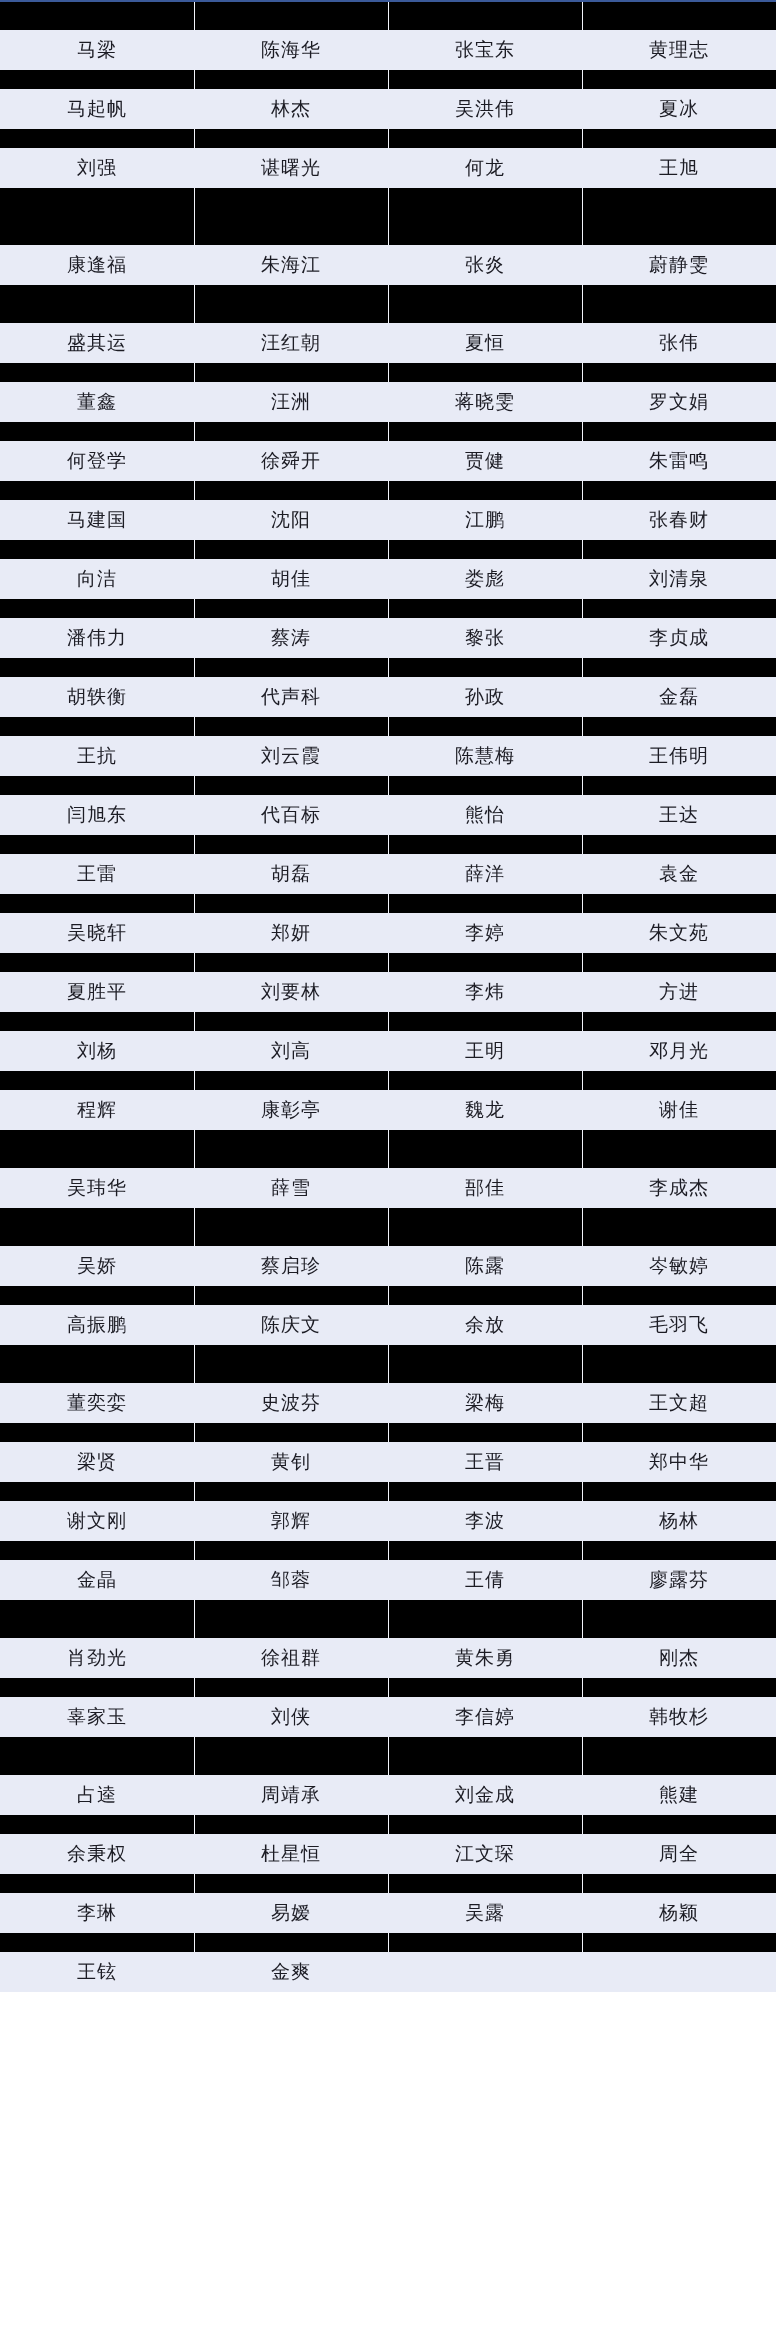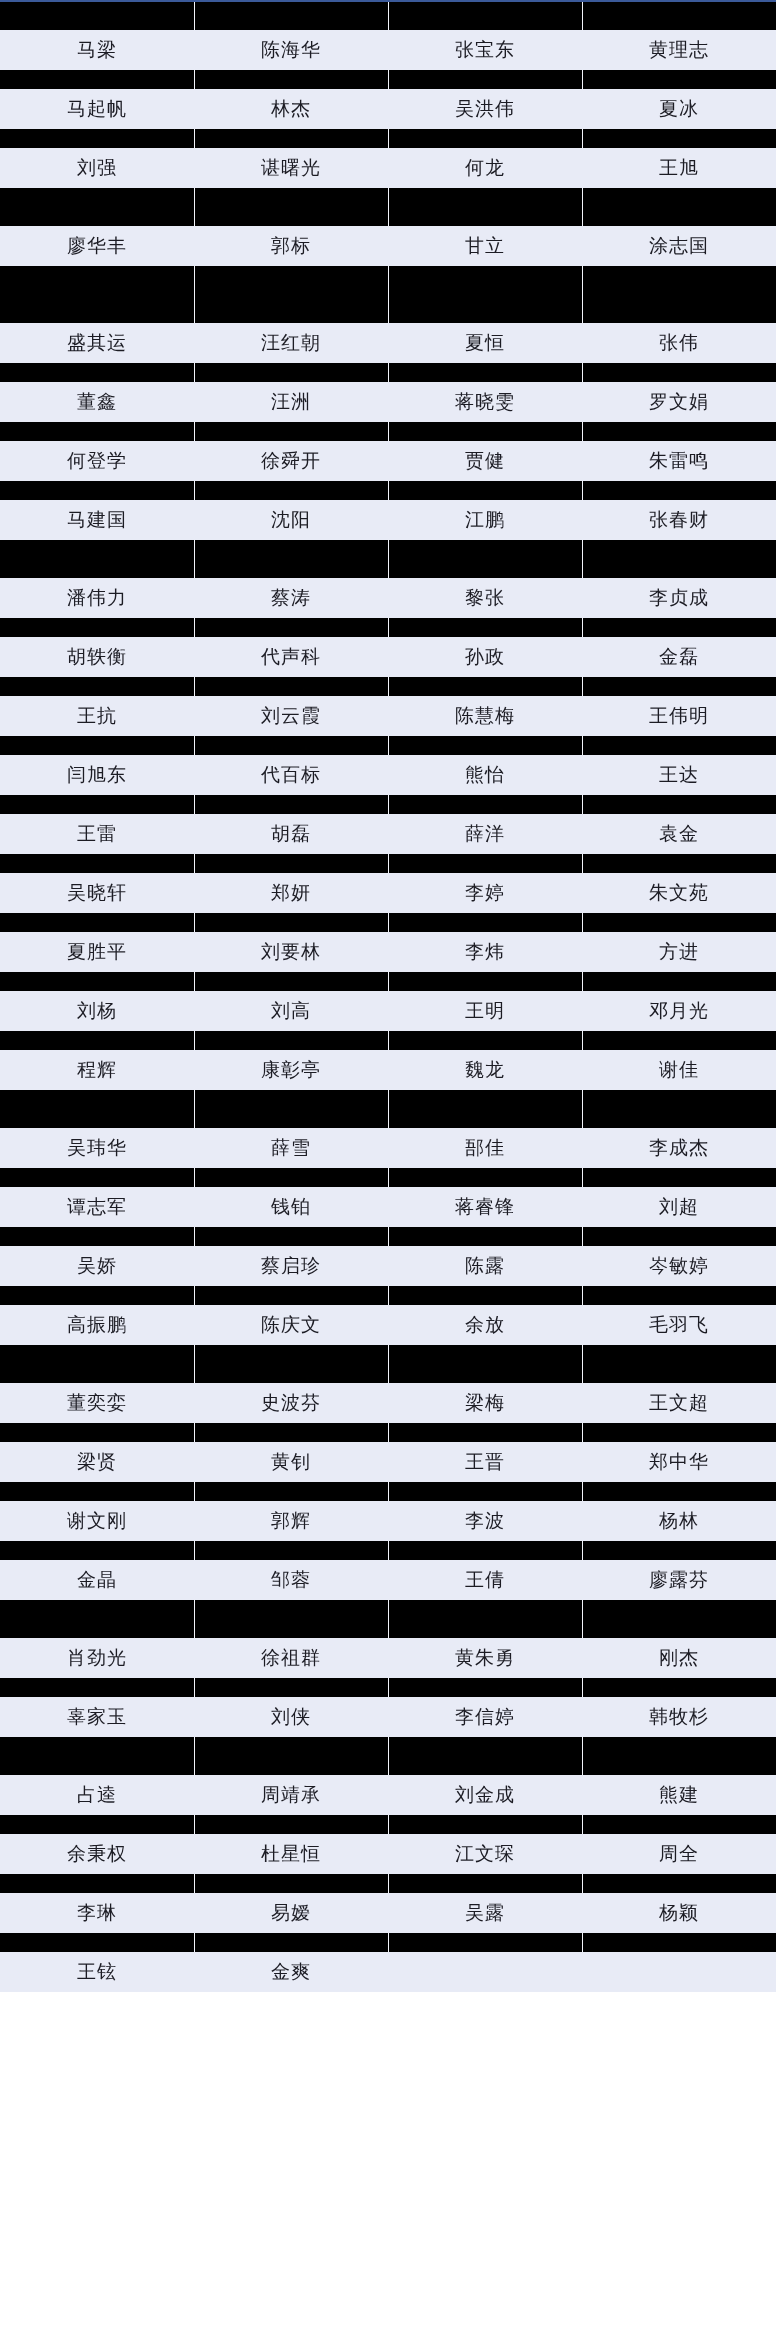--- a/index.html
+++ b/index.html
@@ -105,31 +105,31 @@
         <td></td>
         <td></td>
         <td></td>
       </tr>
       <tr class="redacted-row">
         <td></td>
         <td></td>
         <td></td>
         <td></td>
       </tr>
-      <tr class="name-row">
-        <td>廖华丰</td>
-        <td>郭标</td>
-        <td>甘立</td>
-        <td>涂志国</td>
-      </tr>
-      <tr class="redacted-row">
-        <td></td>
-        <td></td>
-        <td></td>
-        <td></td>
+      <tr class="redacted-row">
+        <td></td>
+        <td></td>
+        <td></td>
+        <td></td>
+      </tr>
+      <tr class="name-row">
+        <td>康逢福</td>
+        <td>朱海江</td>
+        <td>张炎</td>
+        <td>蔚静雯</td>
       </tr>
       <tr class="redacted-row">
         <td></td>
         <td></td>
         <td></td>
         <td></td>
       </tr>
       <tr class="redacted-row">
         <td></td>
         <td></td>
@@ -177,20 +177,26 @@
         <td>沈阳</td>
         <td>江鹏</td>
         <td>张春财</td>
       </tr>
       <tr class="redacted-row">
         <td></td>
         <td></td>
         <td></td>
         <td></td>
       </tr>
+      <tr class="name-row">
+        <td>向洁</td>
+        <td>胡佳</td>
+        <td>娄彪</td>
+        <td>刘清泉</td>
+      </tr>
       <tr class="redacted-row">
         <td></td>
         <td></td>
         <td></td>
         <td></td>
       </tr>
       <tr class="name-row">
         <td>潘伟力</td>
         <td>蔡涛</td>
         <td>黎张</td>
@@ -309,26 +315,20 @@
         <td>薛雪</td>
         <td>郚佳</td>
         <td>李成杰</td>
       </tr>
       <tr class="redacted-row">
         <td></td>
         <td></td>
         <td></td>
         <td></td>
       </tr>
-      <tr class="name-row">
-        <td>谭志军</td>
-        <td>钱铂</td>
-        <td>蒋睿锋</td>
-        <td>刘超</td>
-      </tr>
       <tr class="redacted-row">
         <td></td>
         <td></td>
         <td></td>
         <td></td>
       </tr>
       <tr class="name-row">
         <td>吴娇</td>
         <td>蔡启珍</td>
         <td>陈露</td>

